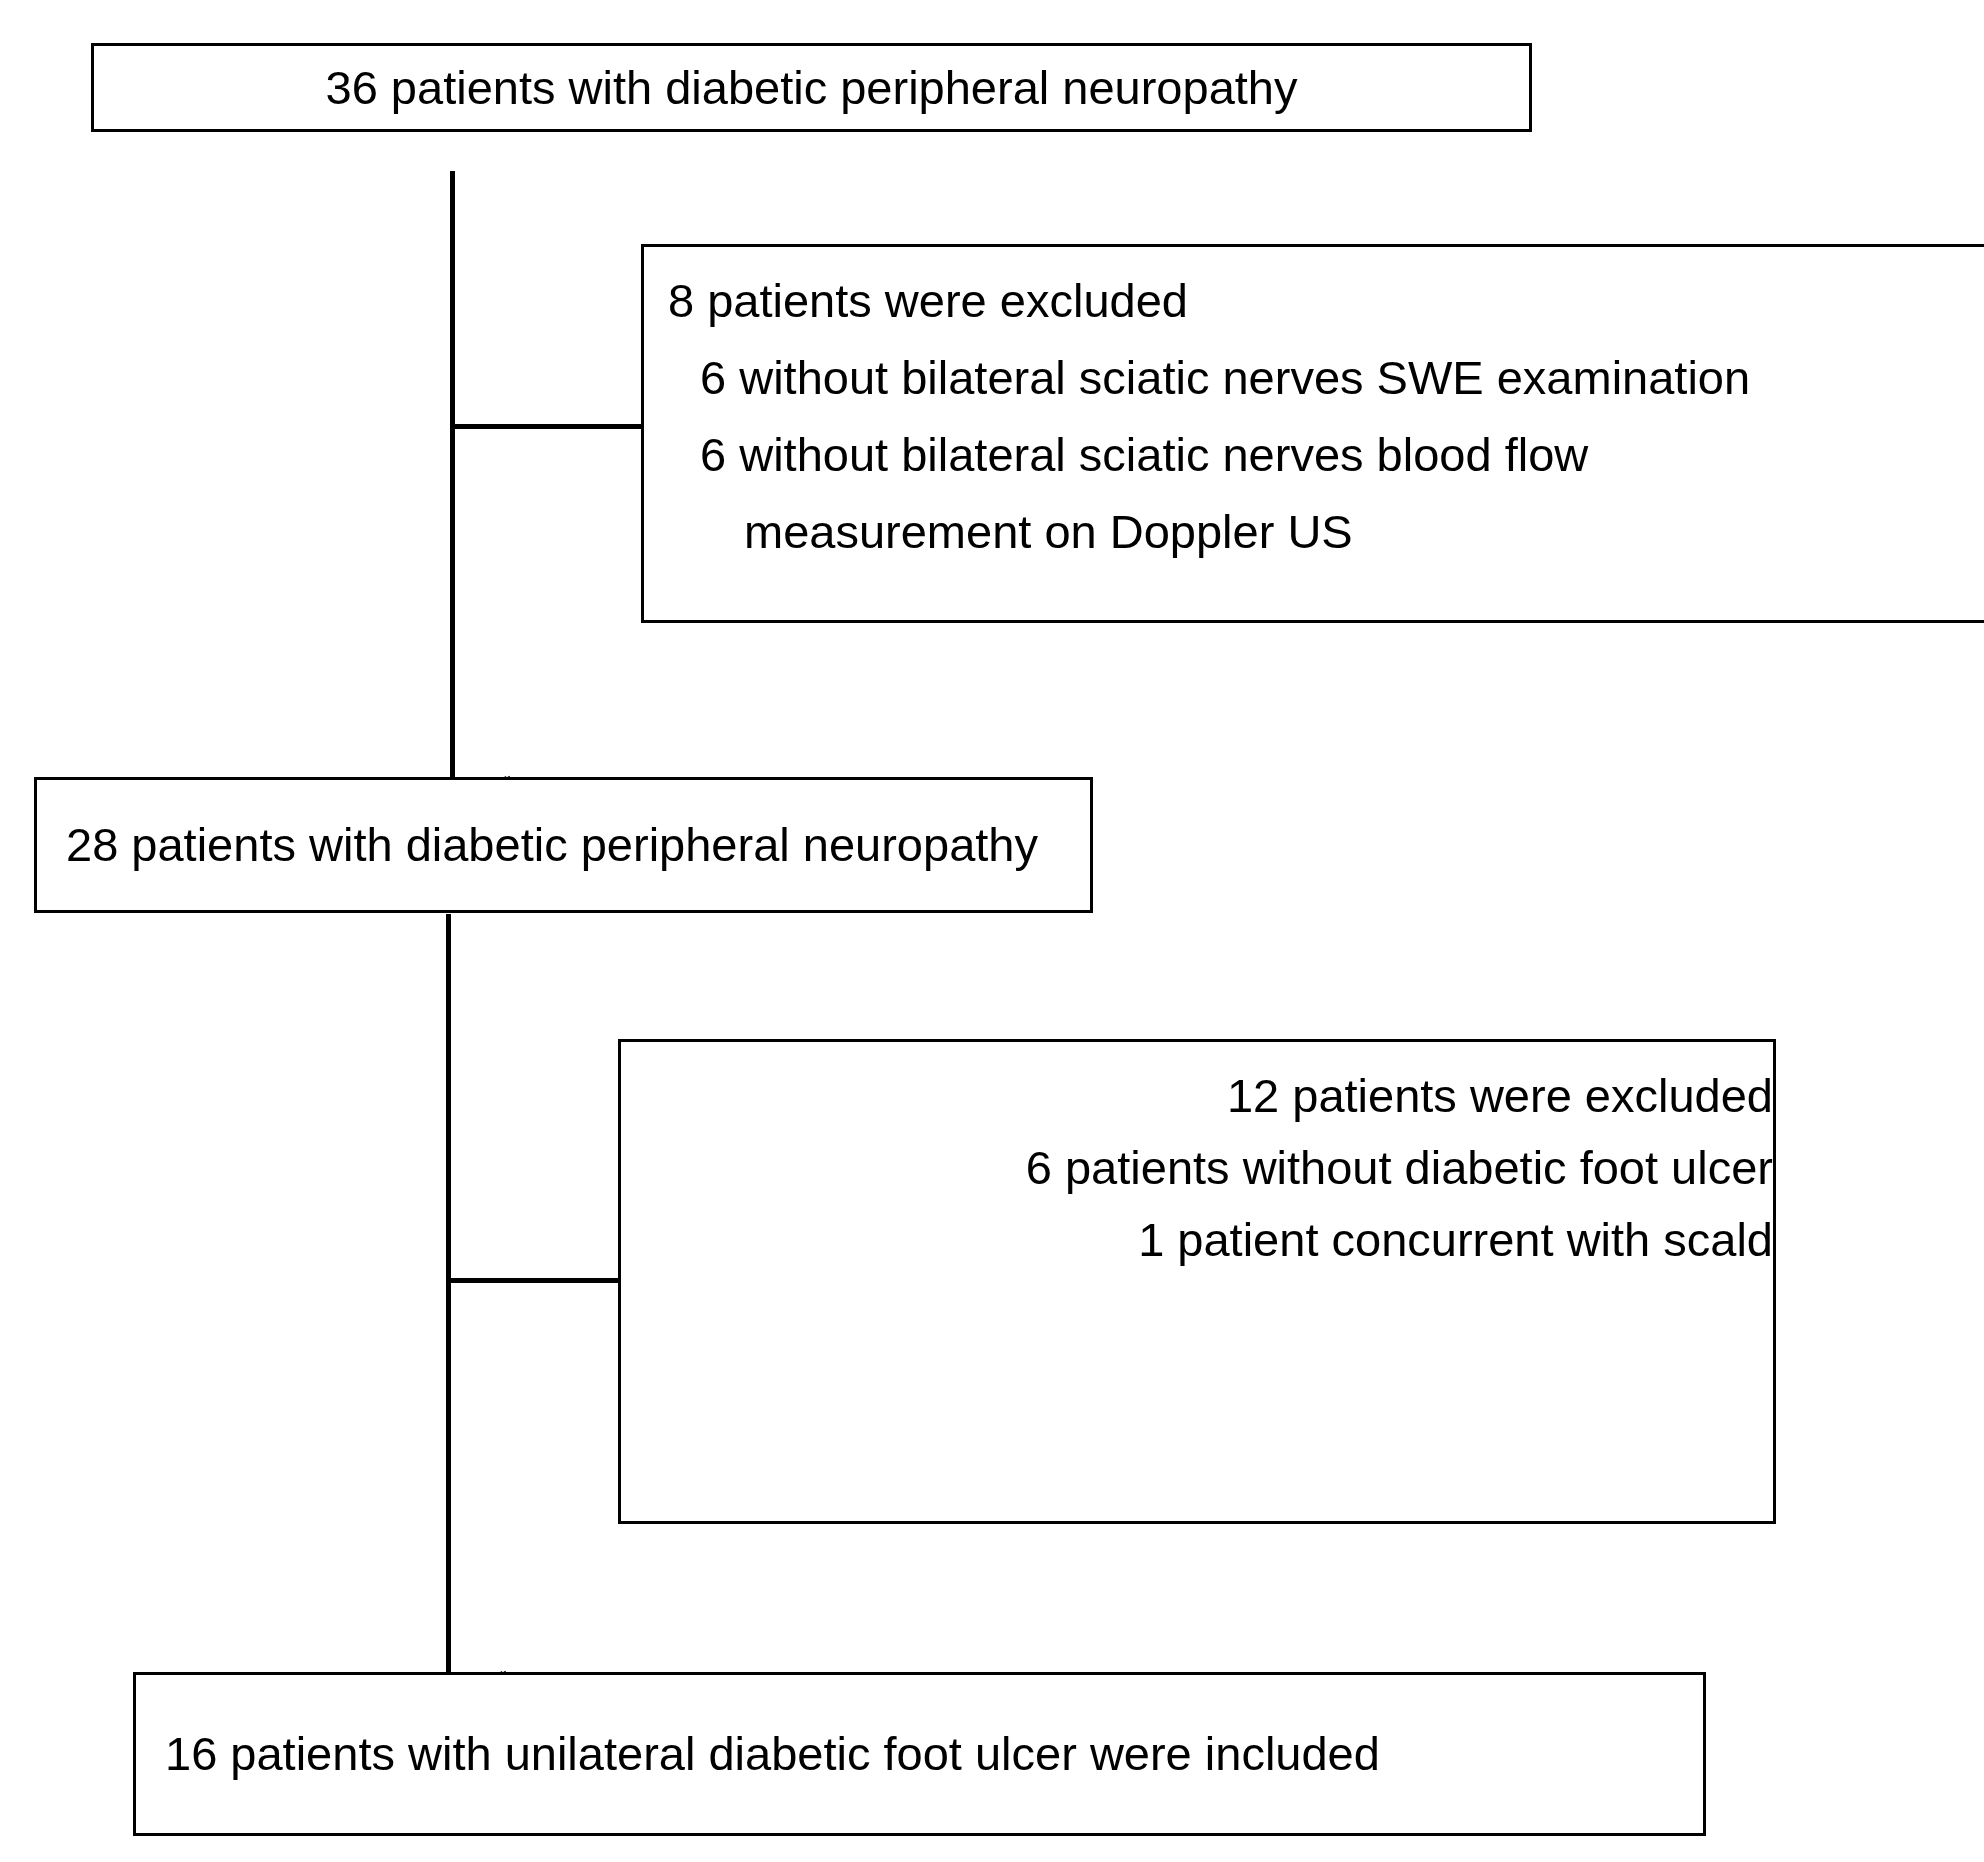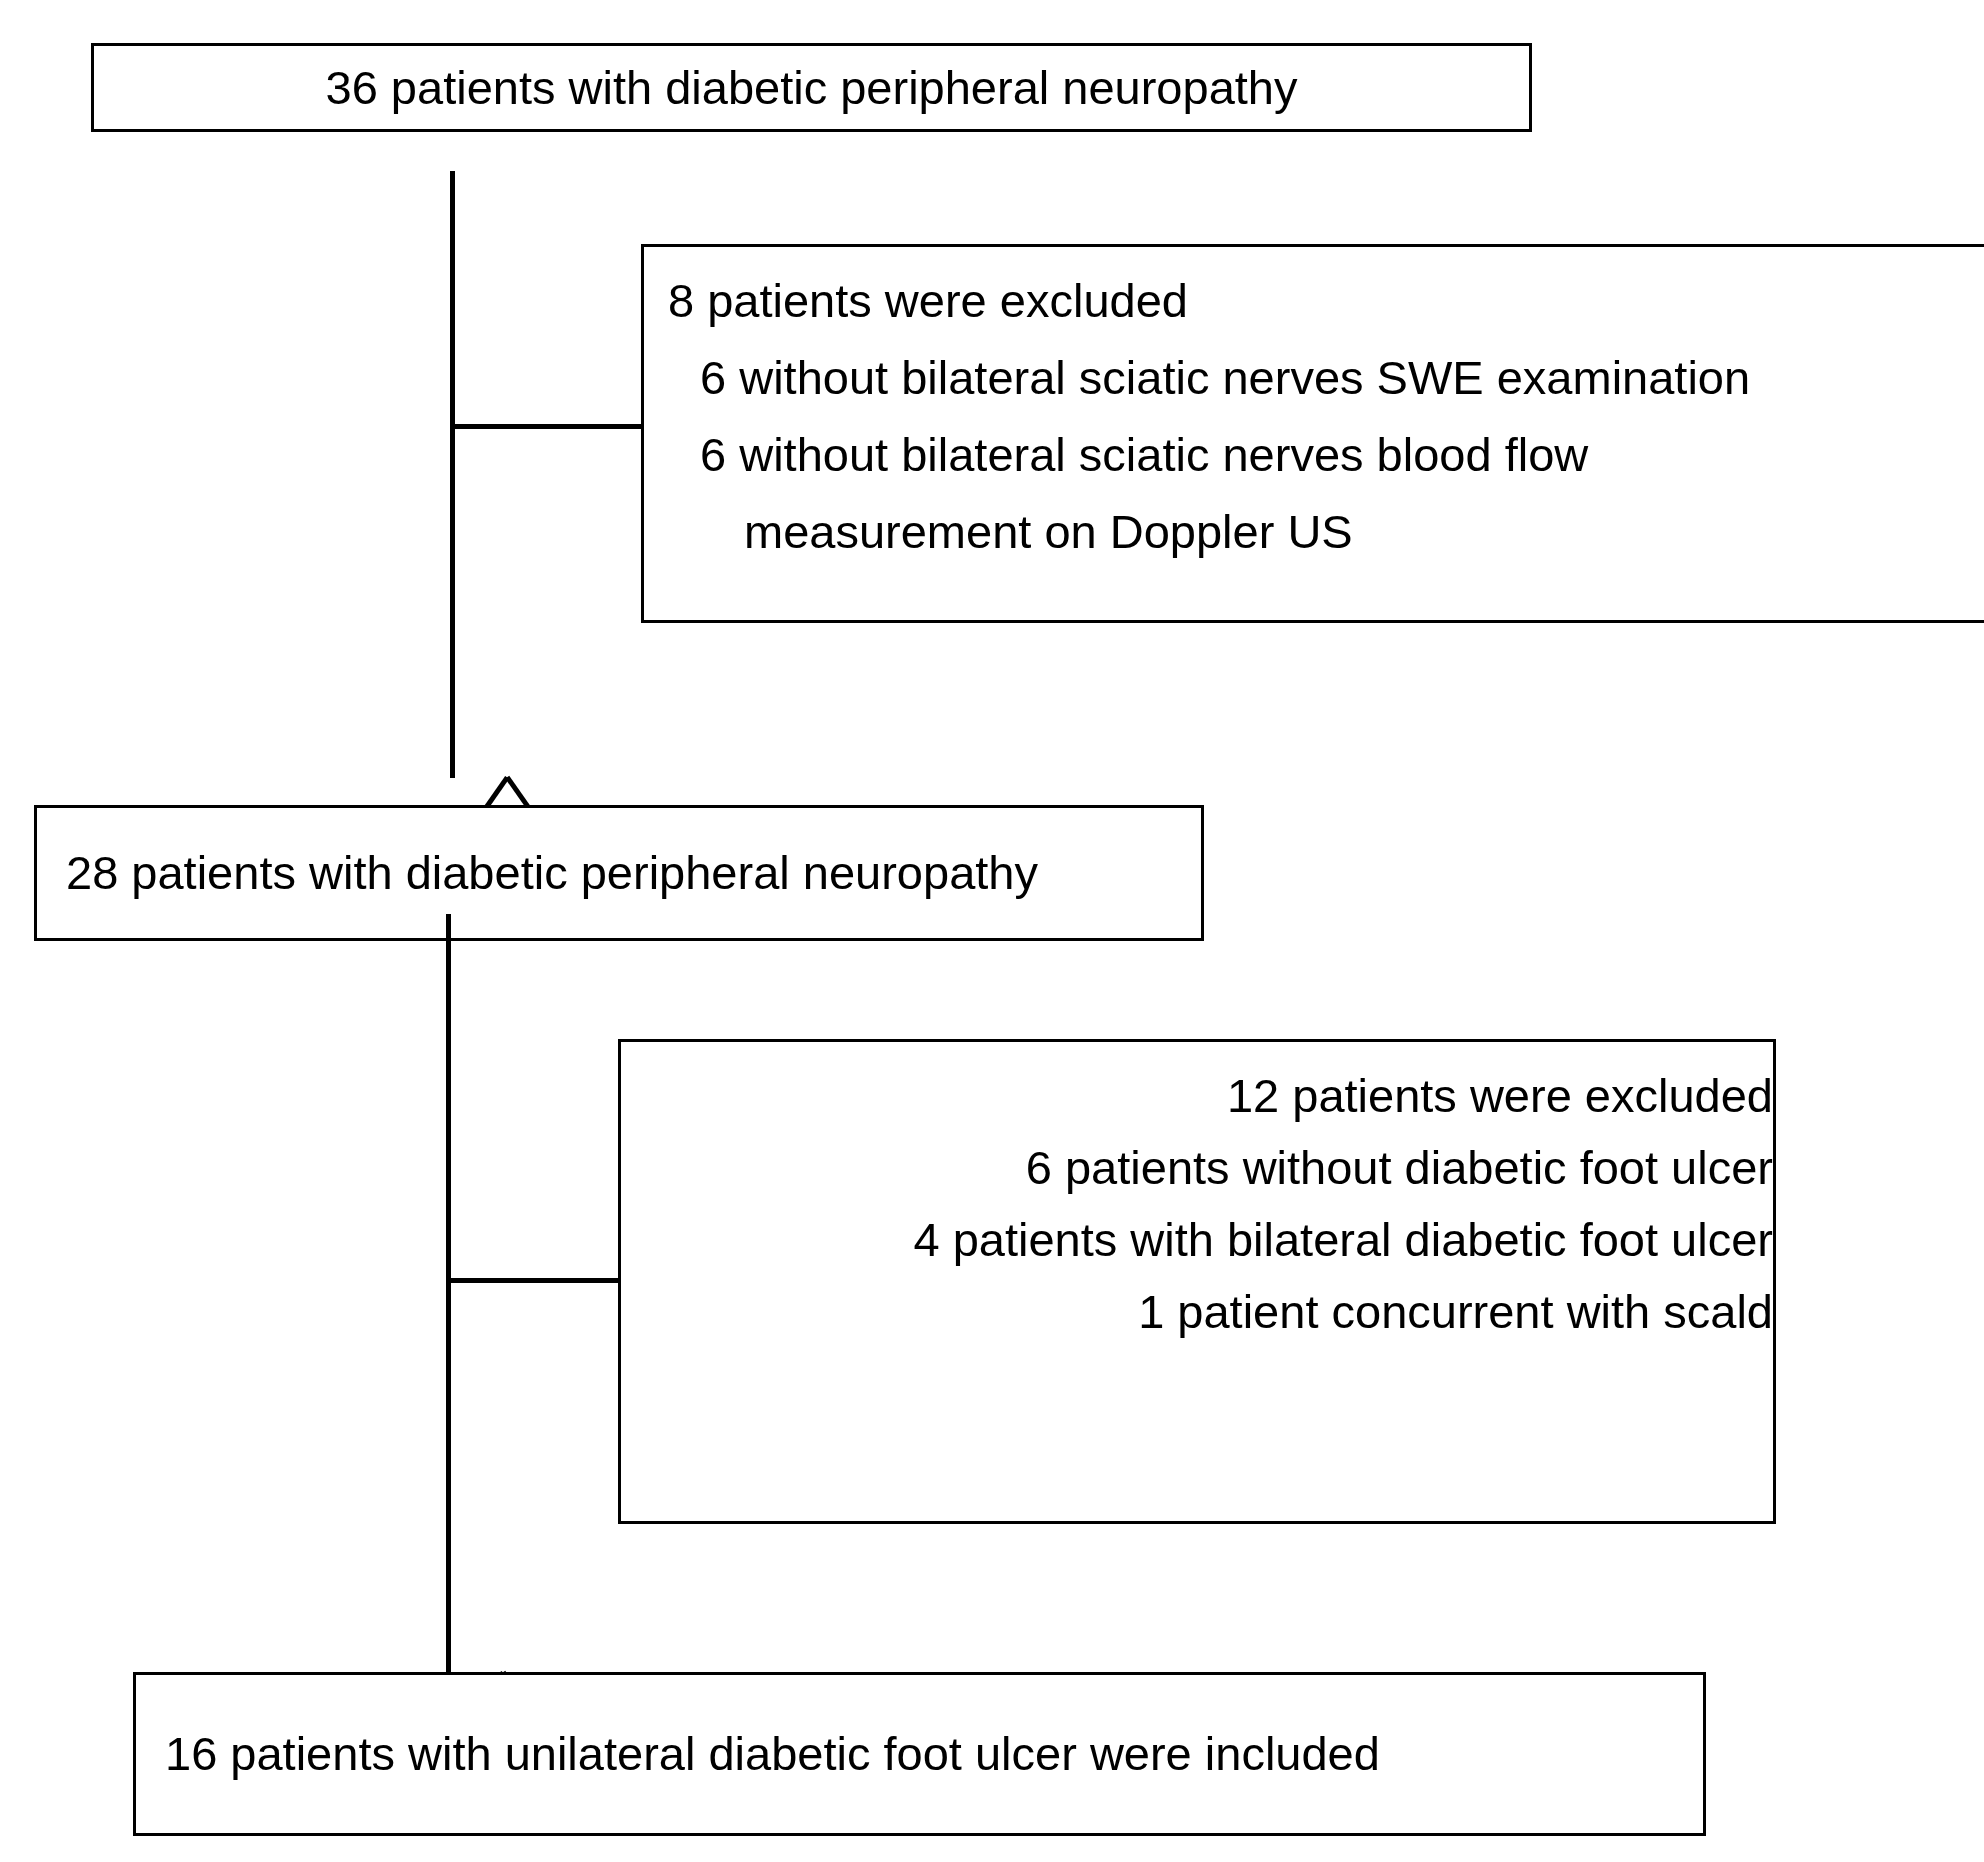--- a/index.html
+++ b/index.html
@@ -55,21 +55,21 @@
   .listbox .node-line.indent-1 {
     padding-left: 32px;
   }
   .listbox .node-line.indent-2 {
     padding-left: 76px;
   }
 
   
   #box-top        { left: 91px;  top: 43px;   width: 1441px; height: 89px; }
   #box-excl-1     { left: 641px;  top: 244px;  width: 1572px; height: 379px; }
-  #box-mid        { left: 34px;   top: 777px; width: 1170px; height: 136px; margin-top: 28px; }
+  #box-mid        { left: 34px;   top: 777px; width: 1059px; height: 136px; }
   #box-excl-2     { left: 618px;  top: 1039px; width: 1158px; height: 485px; text-align: right; }
   #box-bottom     { left: 133px;  top: 1672px; width: 1573px; height: 164px; }
 
   #box-excl-2 .node-line { margin-bottom: 24px; }
   #box-excl-2 .node-line.indent-1 { padding-left: 59px; }
 
   
   .vline {
     position: absolute;
     width: 4.5px;
@@ -156,21 +156,20 @@
 
   <div class="hline" id="branch-2"></div>
   <div class="arrow-head arrow-right" id="arrow-excl-2">
     <span class="a"></span>
       <span class="b"></span>
   </div>
 
   <div class="node listbox" id="box-excl-2">
     <div class="node-line">12 patients were excluded</div>
     <div class="node-line indent-1">6 patients without diabetic foot ulcer</div>
-    <div class="node-line indent-1">4 patients with bilateral diabetic foot ulcer</div>
     <div class="node-line indent-1">1 patient concurrent with scald</div>
   </div>
 
   <div class="node lefted" id="box-bottom">
     <div class="node-line">16 patients with unilateral diabetic foot ulcer were included</div>
   </div>
 
 </div>
 
 

